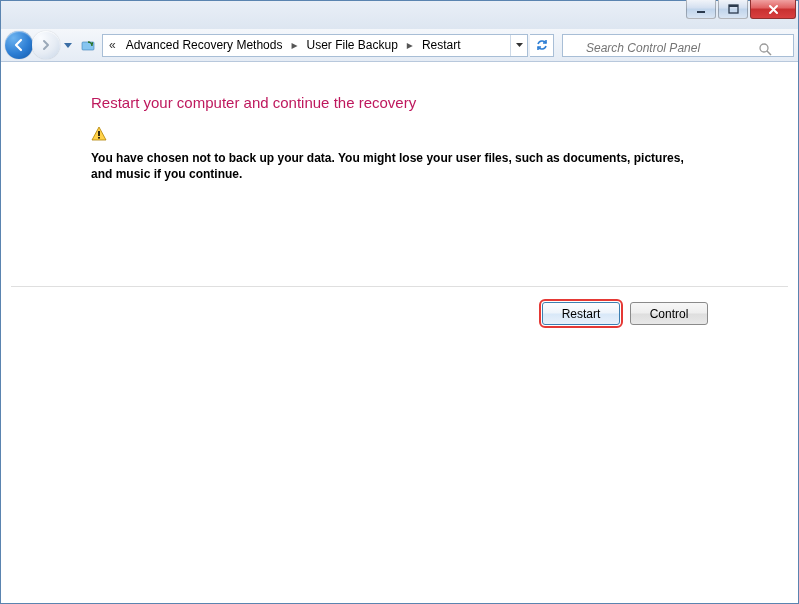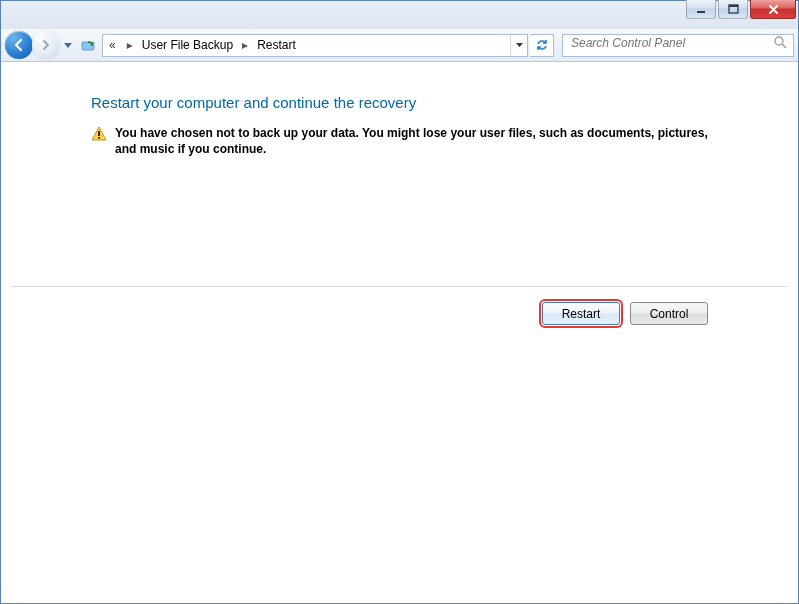--- a/index.html
+++ b/index.html
@@ -119,53 +119,54 @@
     border-left: none;
     background: #fff;
     display:flex;align-items:center;justify-content:center;
     cursor:pointer;
   }
   .search-box {
     width: 232px; height: 23px;
     border: 1px solid #a8bed6;
     background: #fff;
     margin-left: 6px;
-    display:flex; align-items:flex-start;
-    padding: 0 6px;
+    display:flex; align-items:flex-end;
+    padding: 0 21px;
   }
   .search-input {
     flex:1; border:none; outline:none;
     font-style: italic; color:#6e6e6e;
     font-size:12px; font-family:inherit;
     background:transparent;
   }
   .search-icon { width:14px;height:14px; opacity:0.6; }
   
   .content {
     flex:1;
     padding: 26px 90px 0 90px;
     position:relative;
   }
   .heading {
-    color: #0369a1;
+    color: #be185d;
     font-size: 15px;
     font-weight: 400;
     margin: 6px 0 14px 0;
   }
   .desc {
     color: #000;
     font-size: 12px;
     line-height: 1.35;
     margin-bottom: 26px;
   }
   .warning {
     display:flex;
     gap: 8px;
     align-items:flex-start;
     margin-bottom: 7px;
+    flex-direction: column;
   }
   .warn-icon {
     width:16px;height:16px;flex-shrink:0;margin-top:1px;
   }
   .warn-text {
     font-weight: bold;
     font-size: 12px;
     line-height:1.35;
     color:#000;
   }
@@ -246,20 +247,21 @@
     </div>
     <div class="recent-icon">
       <svg width="16" height="16" viewBox="0 0 16 16">
         <rect x="2" y="5" width="12" height="8" rx="1" fill="#86c5f0" stroke="#3a7db5" stroke-width="0.6"></rect>
         <path d="M8 5 A4 4 0 0 1 12 9" stroke="#2a7020" stroke-width="1.5" fill="none"></path>
         <path d="M11 6 L13 8 L13 5 Z" fill="#2a7020"></path>
       </svg>
     </div>
     <div class="breadcrumb">
       <span class="bc-chevron-left">«</span>
+      <span class="bc-seg">Advanced Recovery Methods</span>
       <span class="bc-arrow">▸</span>
       <span class="bc-seg">User File Backup</span>
       <span class="bc-arrow">▸</span>
       <span class="bc-seg">Restart</span>
       <div style="flex:1"></div>
       <div class="bc-drop">
         <svg width="7" height="4" viewBox="0 0 7 4">
             <path d="M0 0 L7 0 L3.5 4 Z" fill="#333"></path>
           </svg>
       </div>

